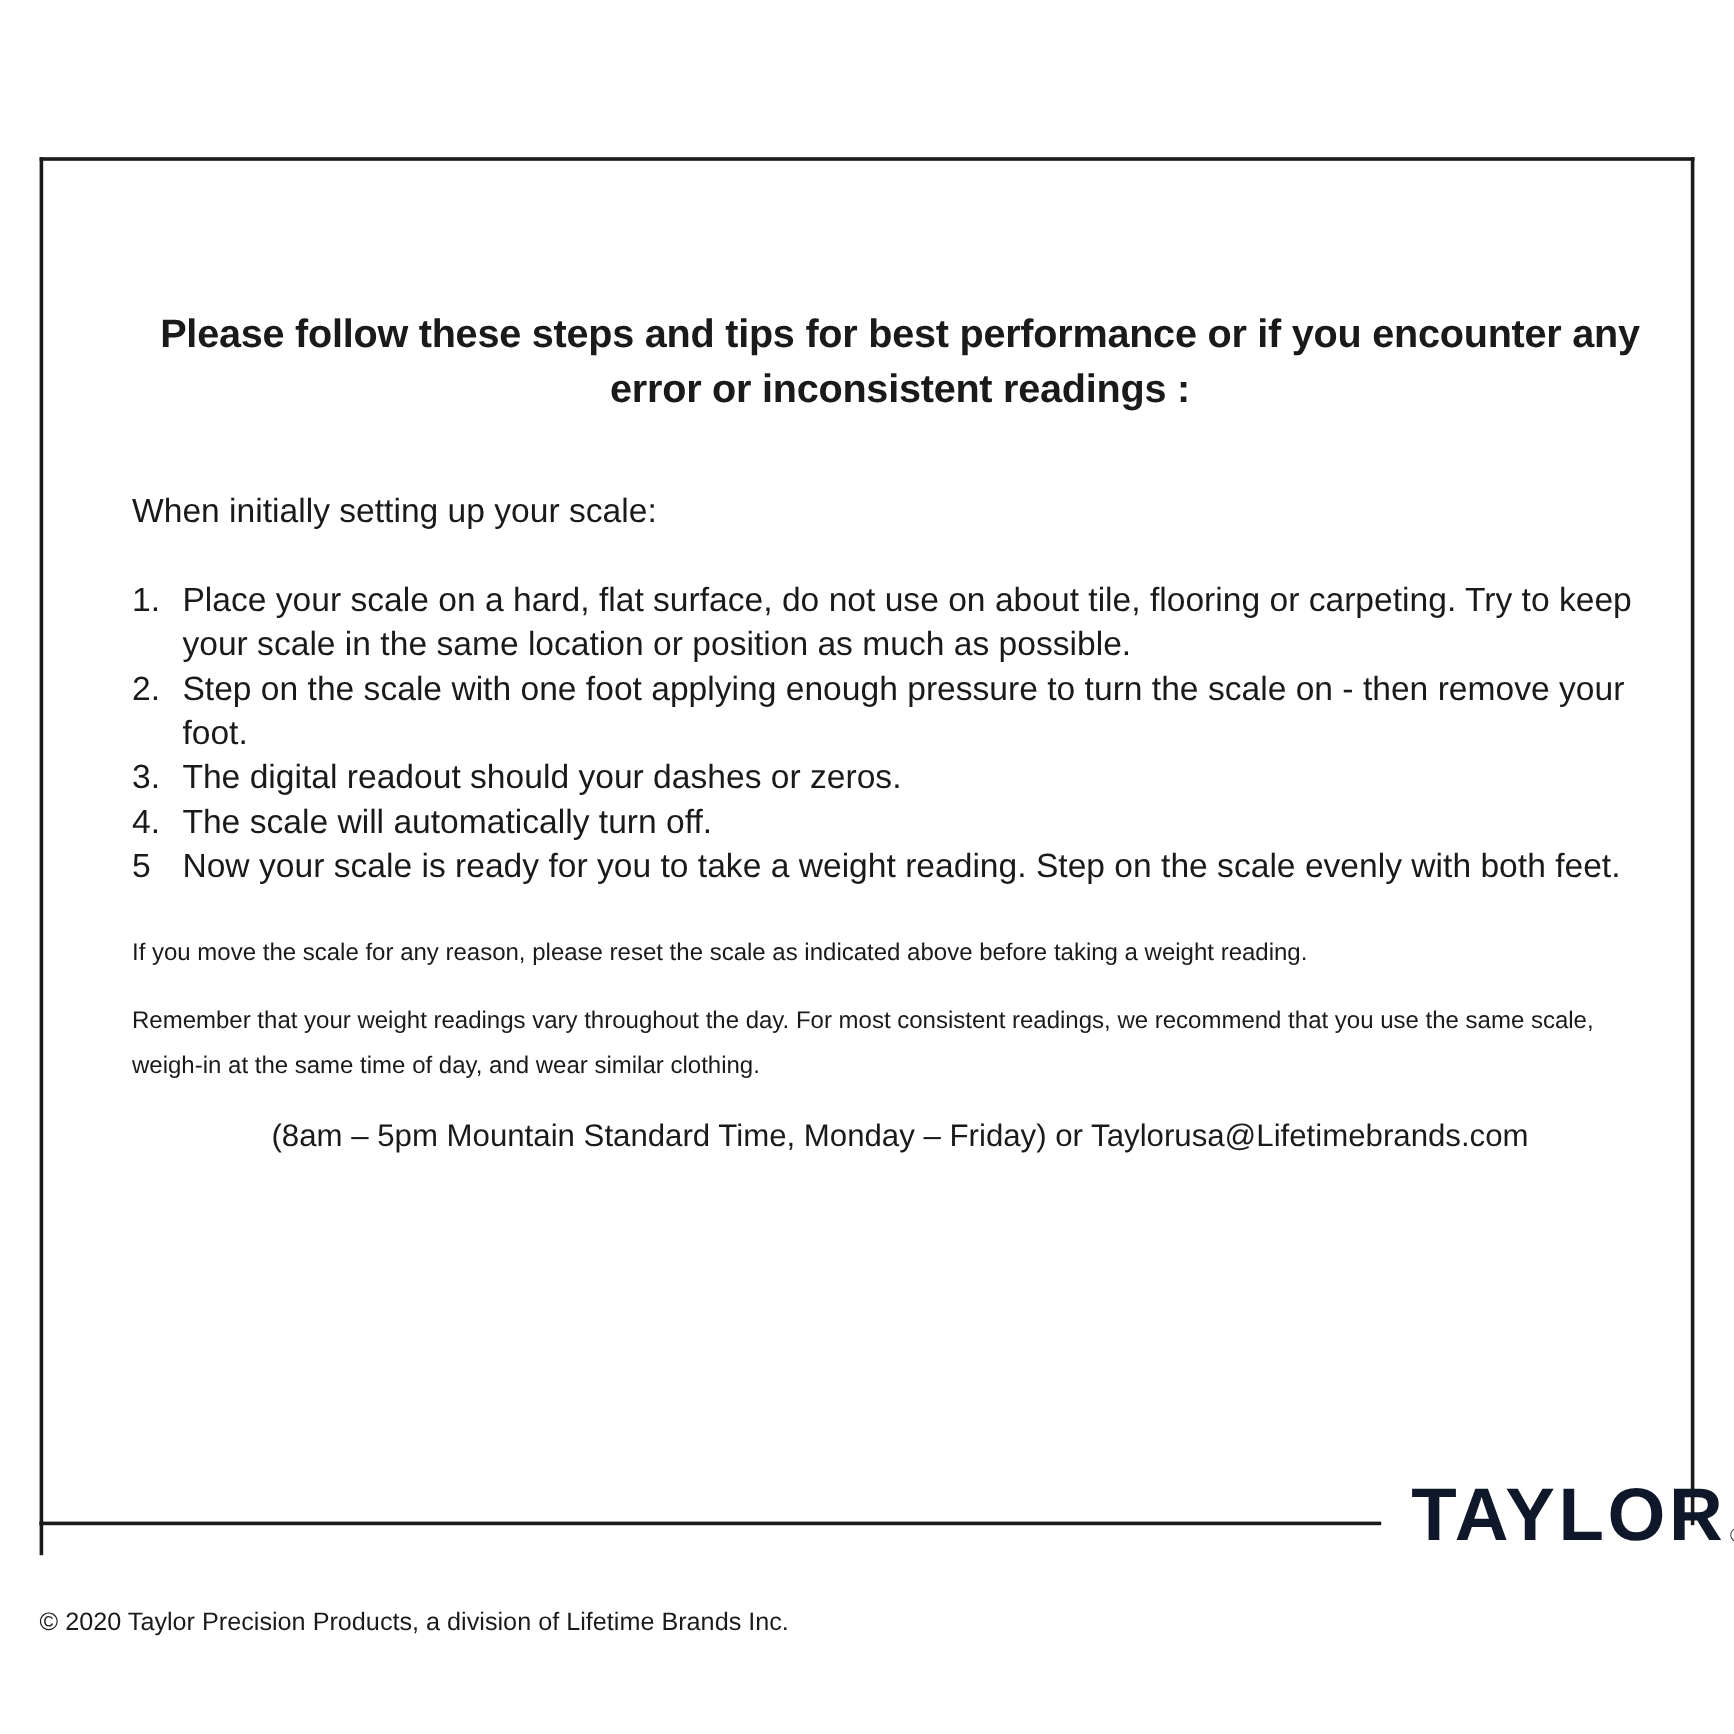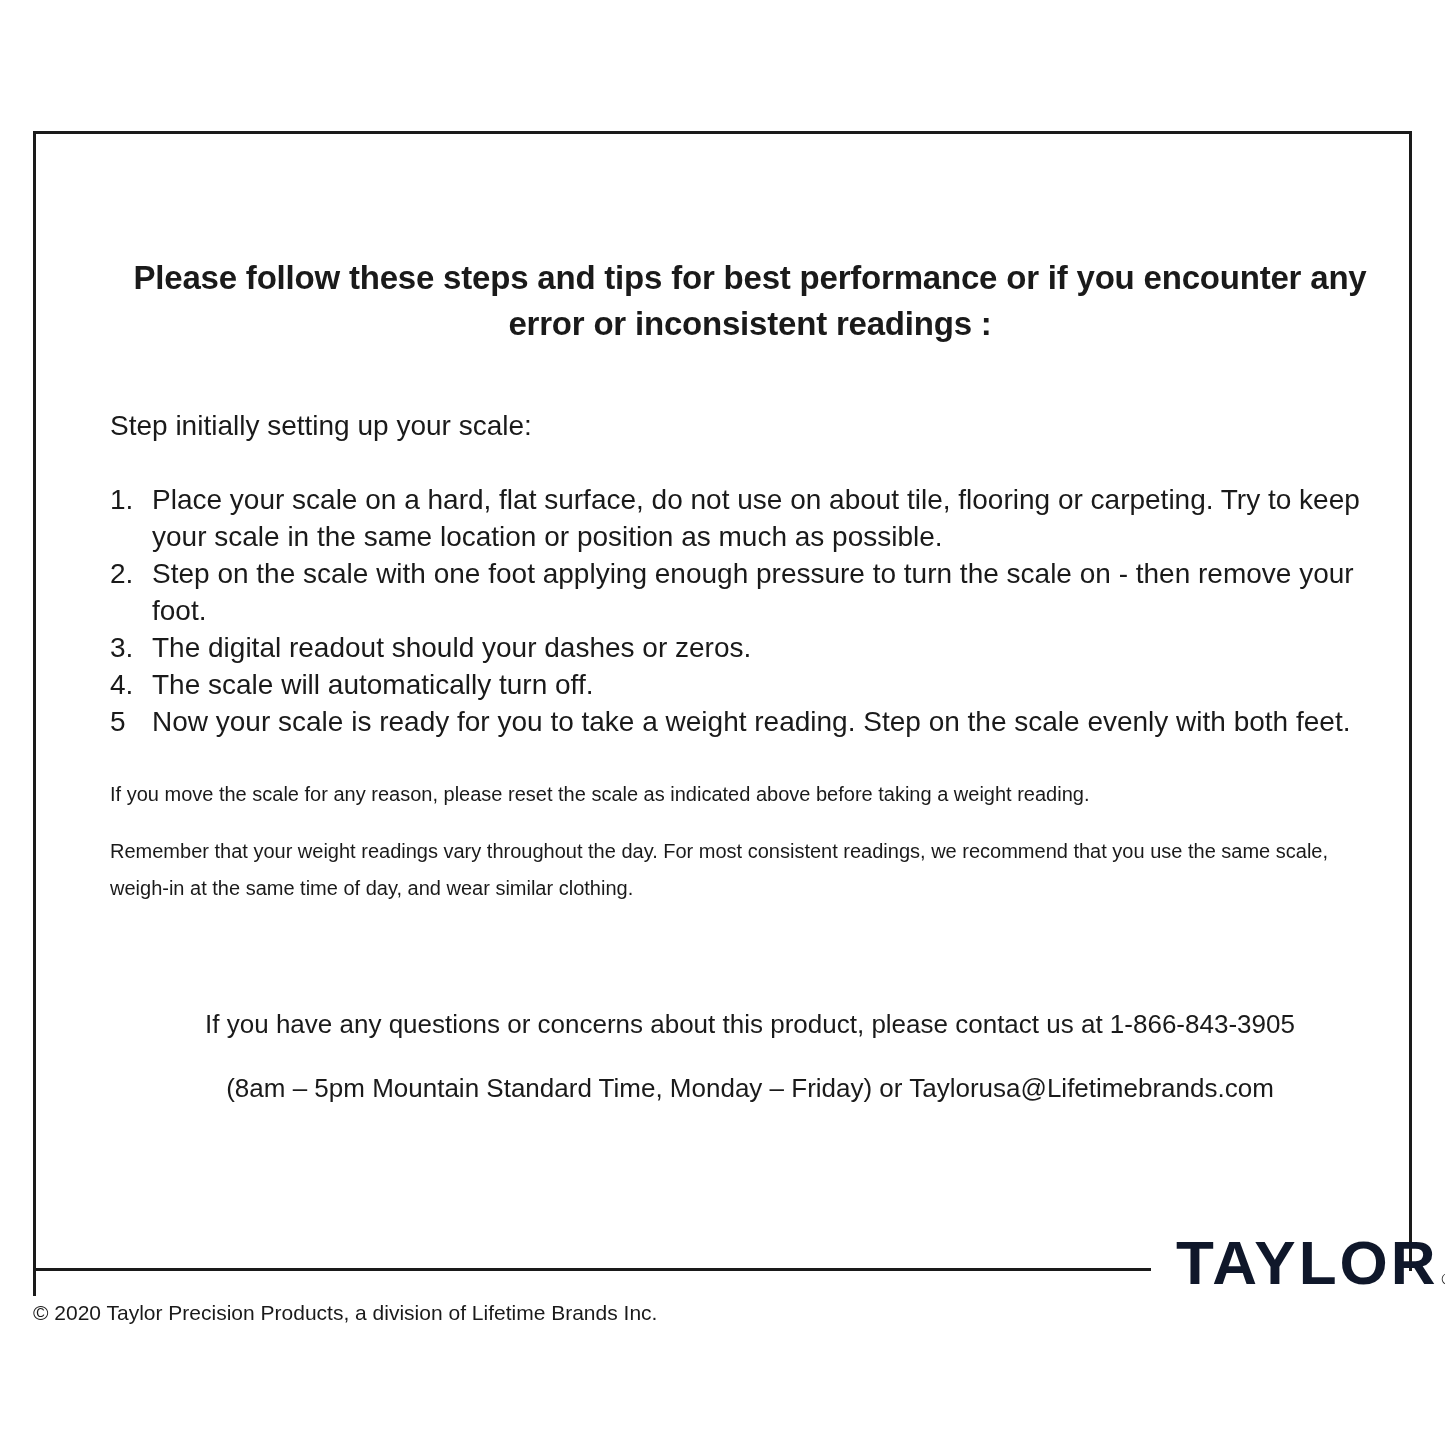--- a/index.html
+++ b/index.html
@@ -136,40 +136,40 @@
     font-size: 17px;
     line-height: 17px;
     margin-left: 3px;
     margin-bottom: 6px;
     color: #1a1a1a;
   }
 
   .copyright {
     position: absolute;
     left: 33px;
-    top: 1300px;
+    top: 1339px;
     font-size: 21px;
     line-height: 26px;
     color: #1a1a1a;
   }
 </style>
 </head>
 <body>
 
 <div class="page">
 
   <div class="frame"></div>
   <div class="frame-left-ext"></div>
   <div class="footer-rule"></div>
 
   <div class="content">
 
     <h1 class="title">Please follow these steps and tips for best performance or if you encounter any error or inconsistent readings :</h1>
 
-    <p class="intro">Step initially setting up your scale:</p>
+    <p class="intro">When initially setting up your scale:</p>
 
     <ol class="steps">
       <li>
         <span class="num">1.</span>
         <span class="txt">Place your scale on a hard, flat surface, do not use on about tile, flooring or carpeting. Try to keep your scale in the same location or position as much as possible.</span>
       </li>
       <li>
         <span class="num">2.</span>
         <span class="txt">Step on the scale with one foot applying enough pressure to turn the scale on - then remove your foot.</span>
       </li>
@@ -184,21 +184,20 @@
       <li>
         <span class="num">5</span>
         <span class="txt">Now your scale is ready for you to take a weight reading. Step on the scale evenly with both feet.</span>
       </li>
     </ol>
 
     <p class="para">If you move the scale for any reason, please reset the scale as indicated above before taking a weight reading.</p>
 
     <p class="para second">Remember that your weight readings vary throughout the day. For most consistent readings, we recommend that you use the same scale, weigh-in at the same time of day, and wear similar clothing.</p>
 
-    <p class="contact">If you have any questions or concerns about this product, please contact us at 1-866-843-3905</p>
     <p class="contact" style="margin-top:0;">(8am – 5pm Mountain Standard Time, Monday – Friday) or Taylorusa@Lifetimebrands.com</p>
 
   </div>
 
   <div class="logo">
     <span class="word">TAYLOR</span>
     <span class="reg">®</span>
   </div>
 
   <div class="copyright">© 2020 Taylor Precision Products, a division of Lifetime Brands Inc.</div>

